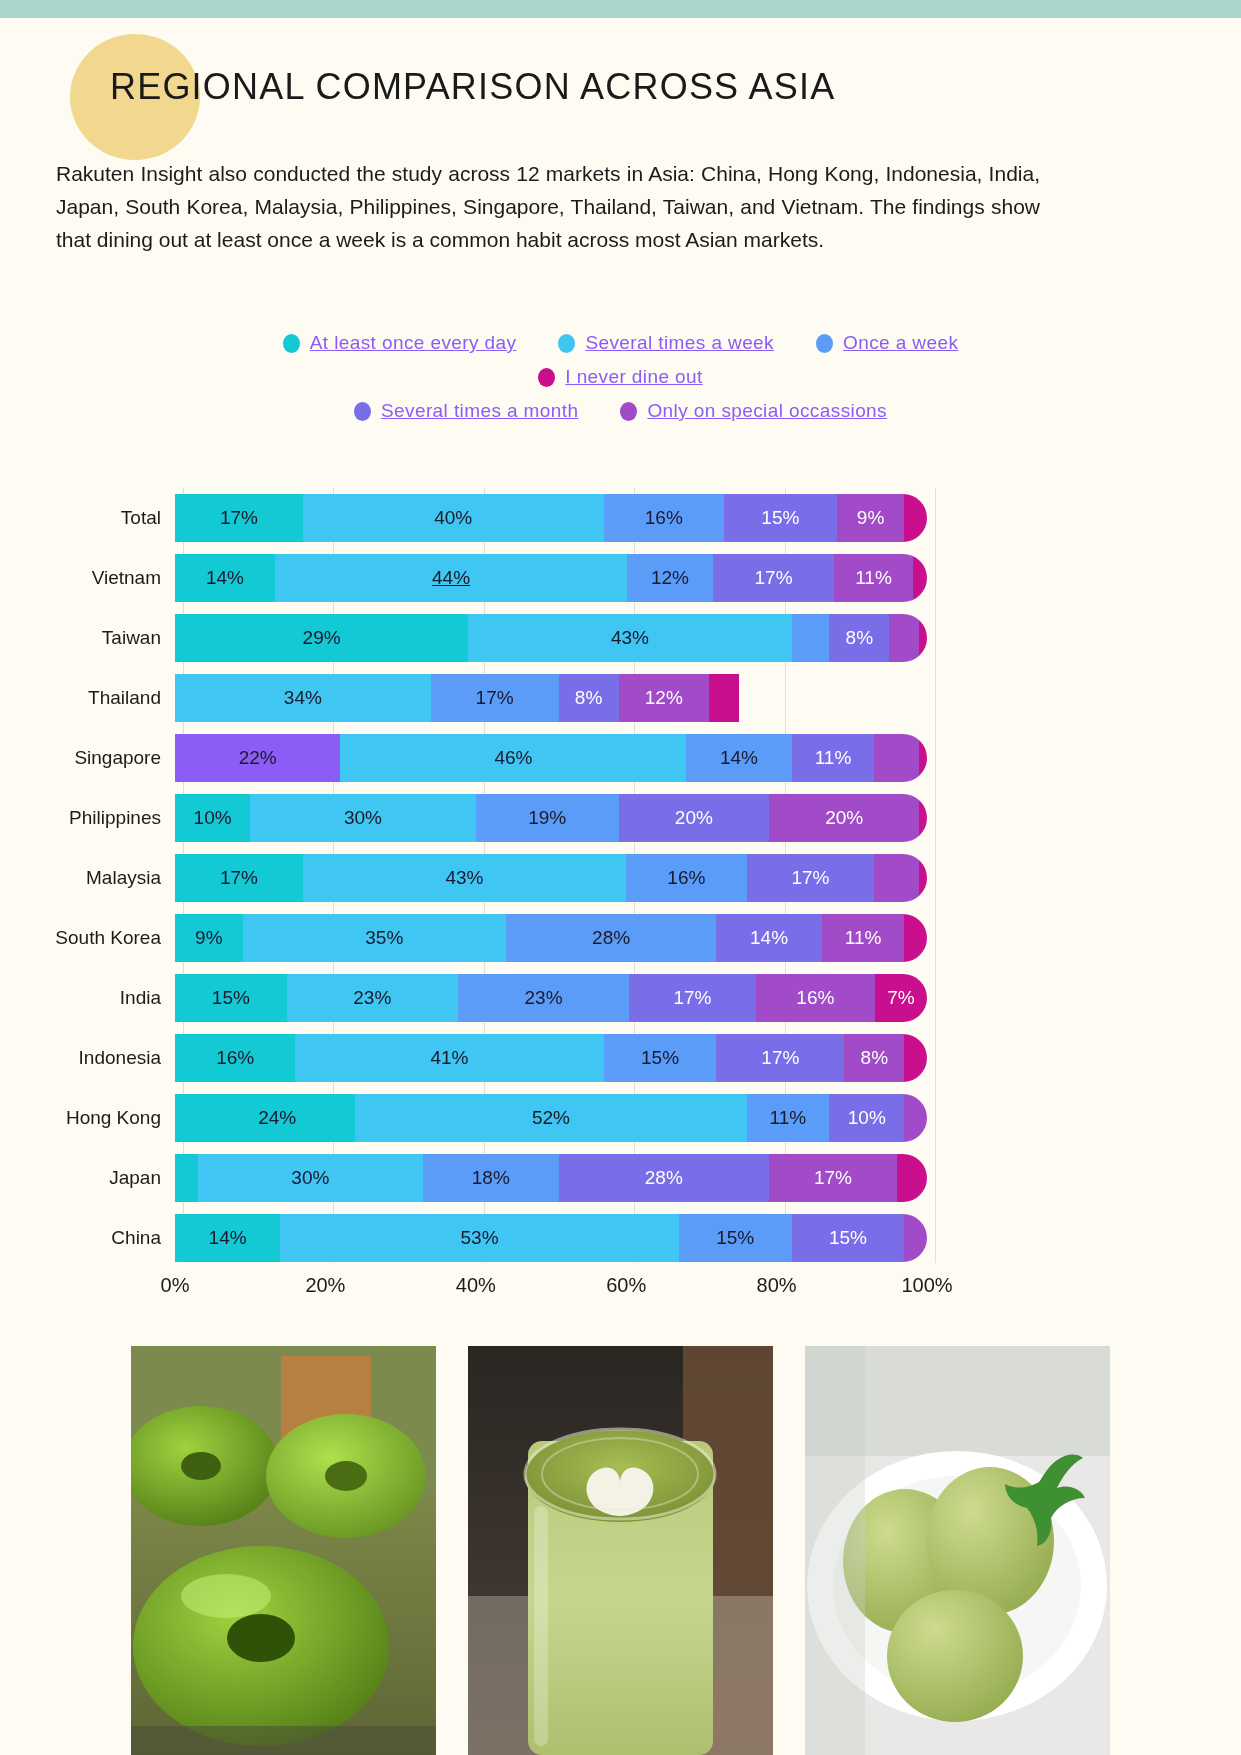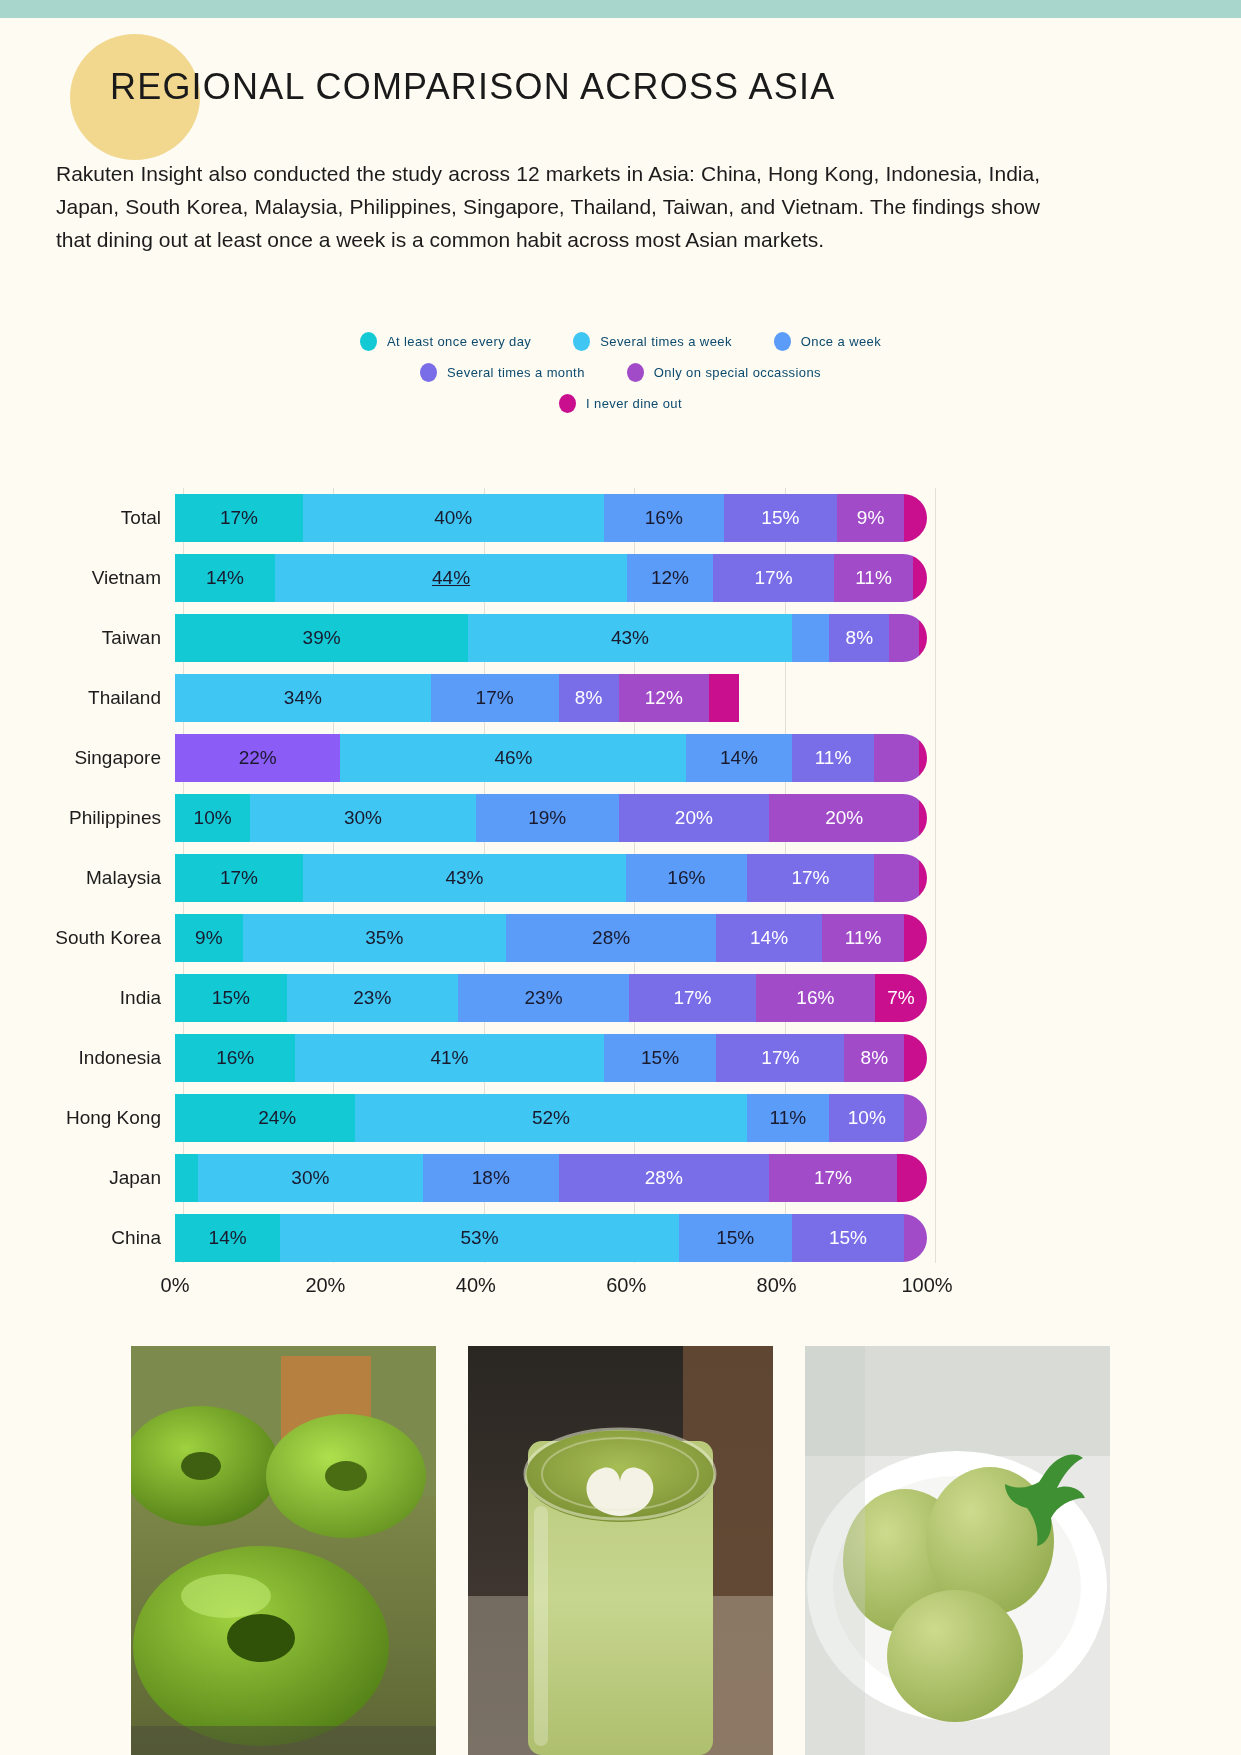--- a/index.html
+++ b/index.html
@@ -52,22 +52,23 @@
     display: flex; justify-content: center; align-items: center;
     gap: 42px;
     margin-bottom: 12px;
   }
   .legend-item { display: flex; align-items: center; gap: 10px; }
   .legend-dot {
     width: 17px; height: 19px; border-radius: 50%;
     flex: 0 0 auto;
   }
   .legend-label {
-    font-size: 13px; color: #0c4a6e; white-space: nowrap;
+    font-size: 19px; color: #8b5cf6; white-space: nowrap;
     letter-spacing: 0.4px;
+    text-decoration: underline;
   }
 
   
   .chart { position: absolute; left: 0; top: 488px; width: 1241px; }
   .chart-grid {
     position: absolute; left: 183px; top: 0;
     width: 752px; height: 775px;
     pointer-events: none;
   }
   .gridline {
@@ -152,32 +153,32 @@
           <span class="legend-dot" style="background: rgb(63, 198, 242);"></span>
           <span class="legend-label">Several times a week</span>
         </div>
         <div class="legend-item">
           <span class="legend-dot" style="background: rgb(91, 156, 248);"></span>
           <span class="legend-label">Once a week</span>
         </div>
       </div>
       <div class="legend-row">
         <div class="legend-item">
+          <span class="legend-dot" style="background: rgb(201, 15, 142);"></span>
+          <span class="legend-label">I never dine out</span>
+        </div>
+      </div>
+      <div class="legend-row">
+        <div class="legend-item">
           <span class="legend-dot" style="background: rgb(122, 110, 232);"></span>
           <span class="legend-label">Several times a month</span>
         </div>
         <div class="legend-item">
           <span class="legend-dot" style="background: rgb(162, 75, 201);"></span>
           <span class="legend-label">Only on special occassions</span>
-        </div>
-      </div>
-      <div class="legend-row">
-        <div class="legend-item">
-          <span class="legend-dot" style="background: rgb(201, 15, 142);"></span>
-          <span class="legend-label">I never dine out</span>
         </div>
       </div>
     </div>
 
   <div class="chart">
     <div class="chart-grid" id="grid-root">
         <div class="gridline" style="left: 0px;"></div>
         <div class="gridline" style="left: 150.4px;"></div>
         <div class="gridline" style="left: 300.8px;"></div>
         <div class="gridline" style="left: 451.2px;"></div>
@@ -233,21 +234,21 @@
                 <span></span>
               </div>
             </div>
           </div>
         </div>
         <div class="row">
           <div class="row-label">Taiwan</div>
           <div class="bar-area">
             <div class="bar">
               <div class="seg dark" style="width: 293.28px; background: rgb(18, 201, 212);">
-                <span>39%</span>
+                <span>29%</span>
               </div>
               <div class="seg dark" style="width: 323.36px; background: rgb(63, 198, 242);">
                 <span>43%</span>
               </div>
               <div class="seg dark" style="width: 37.6px; background: rgb(91, 156, 248);">
                 <span></span>
               </div>
               <div class="seg light" style="width: 60.16px; background: rgb(122, 110, 232);">
                 <span>8%</span>
               </div>

